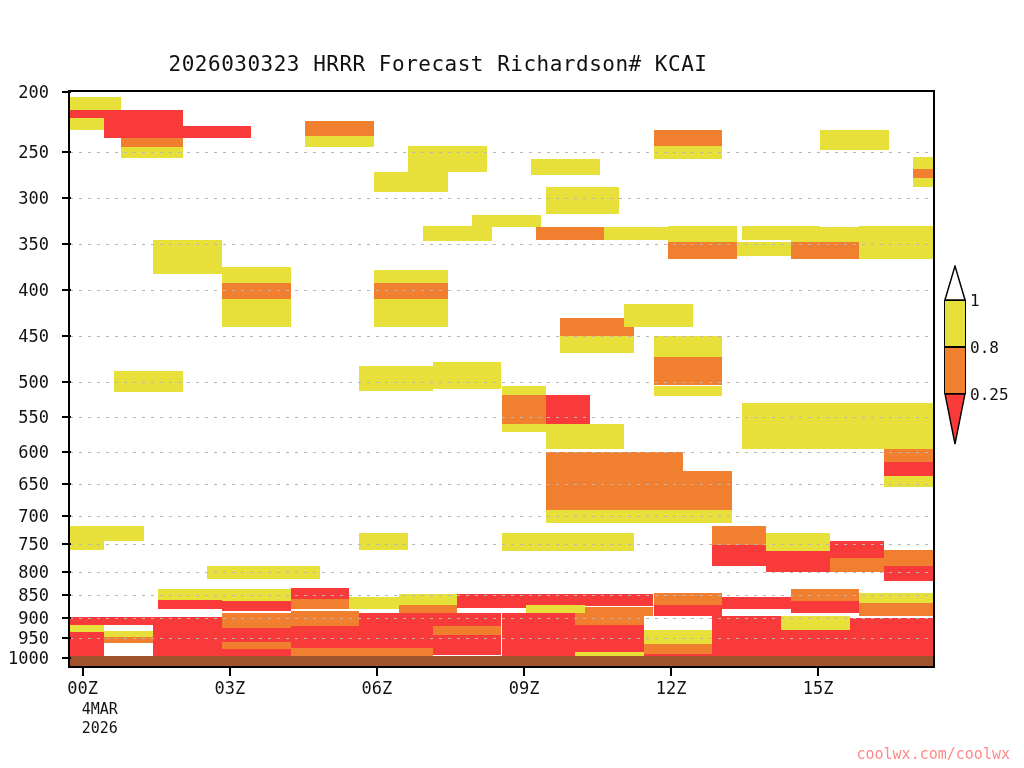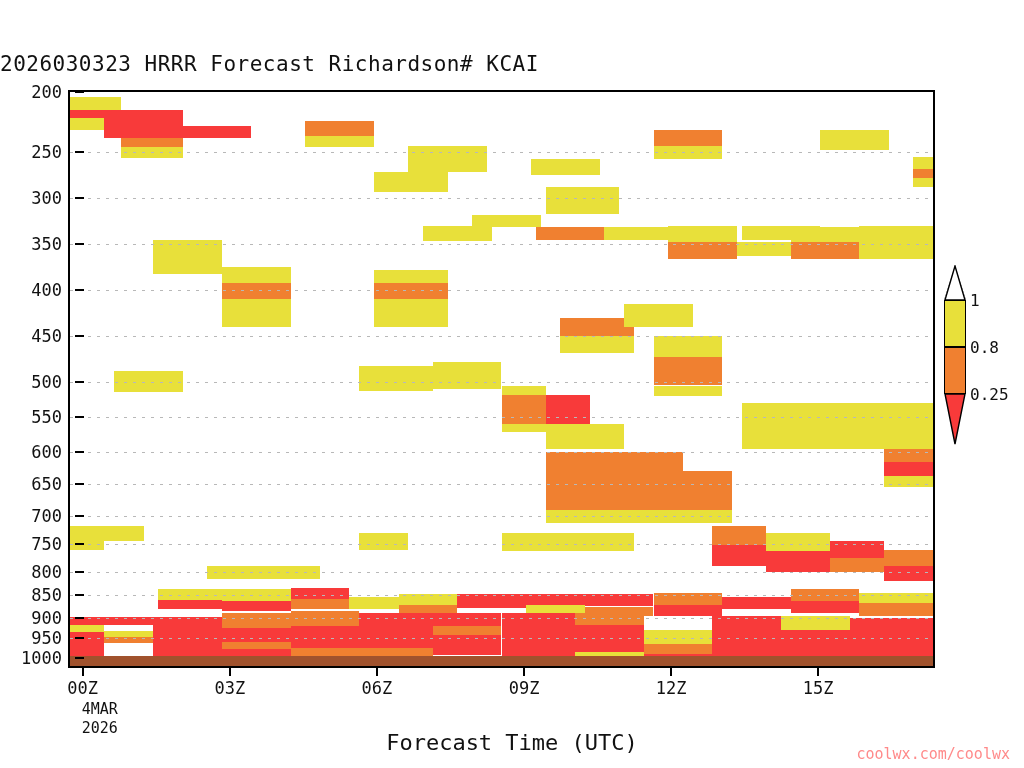--- a/index.html
+++ b/index.html
@@ -1,39 +1,39 @@
 <!DOCTYPE html>
 <html><head>
 <meta charset="utf-8">
 <style>
   html,body{margin:0;padding:0;background:#ffffff;}
   body{width:1024px;height:768px;overflow:hidden;
        font-family:"DejaVu Sans Mono","Liberation Mono",monospace;color:#1a1a1a;}
   #root{position:relative;width:1024px;height:768px;}
 
-  .title{position:absolute;left:0;top:52px;width:844px;text-align:left;
-         font-size:21px;letter-spacing:0.5px;color:#111;white-space:nowrap;}
+  .title{position:absolute;left:0;top:52px;width:844px;text-align:center;
+         font-size:21px;letter-spacing:0.5px;color:#111;white-space:nowrap;padding-left:16px;}
 
   
   .plot{position:absolute;left:68px;top:90px;width:867px;height:578px;
         border:2px solid #000;background:#fff;box-sizing:border-box;overflow:hidden;}
   .cells{position:absolute;inset:0;}
   .cell{position:absolute;}
   .gridline{position:absolute;left:0;width:100%;height:1px;
     background-image:linear-gradient(to right,#b8b8b8 0 3px,transparent 3px 9px);
     background-size:9px 1px;}
   .ground{position:absolute;left:0;right:0;bottom:0;height:10px;background:#a0522d;}
   .surfline{position:absolute;left:0;right:0;height:2px;
     background-image:linear-gradient(to right,#ffffff 0 4px,transparent 4px 8px);
     background-size:8px 2px;}
 
   .ytick-lbl{position:absolute;right:0;width:56px;text-align:right;
              font-size:17px;color:#111;transform:translateY(-50%);}
   .ytick-mark{position:absolute;left:0;width:9px;height:2px;background:#000;}
-  .yaxis{position:absolute;left:16px;top:90px;width:60px;height:578px;text-decoration:underline;}
+  .yaxis{position:absolute;left:3px;top:90px;width:60px;height:578px;text-decoration:underline;}
 
   .xaxis{position:absolute;left:68px;top:668px;width:867px;height:100px;}
   .xtick-mark{position:absolute;top:0;width:2px;height:8px;background:#000;}
   .xtick-lbl{position:absolute;top:10px;font-size:17px;color:#111;
              transform:translateX(-50%);white-space:nowrap;}
   .datelbl{position:absolute;font-size:15px;color:#111;white-space:nowrap;line-height:19px;margin-left:21px;}
 
   .xtitle{position:absolute;left:0;top:730px;width:1024px;text-align:center;
           font-size:22px;color:#111;}
   .watermark{position:absolute;right:14px;top:745px;font-size:15px;color:#ff8a8a;}
@@ -256,21 +256,20 @@
       <div class="xtick-mark" style="left: 307.915px;"></div>
       <div class="xtick-lbl" style="left: 308.915px;">06Z</div>
       <div class="xtick-mark" style="left: 455.017px;"></div>
       <div class="xtick-lbl" style="left: 456.017px;">09Z</div>
       <div class="xtick-mark" style="left: 602.119px;"></div>
       <div class="xtick-lbl" style="left: 603.119px;">12Z</div>
       <div class="xtick-mark" style="left: 749.222px;"></div>
       <div class="xtick-lbl" style="left: 750.222px;">15Z</div>
     </div>
 
-  <div class="xtitle">Forecast Time (UTC)</div>
   <div class="watermark">coolwx.com/coolwx</div>
 
   <div class="cbar" id="cbar">
       <div class="cbarrow" style="top: -34px; border-bottom: 34px solid rgb(255, 255, 255); filter: drop-shadow(rgb(0, 0, 0) 0px 0px 0px);"></div>
       <div style="position: absolute; left: 0px; top: -35px; width: 22px; height: 36px;"><svg width="22" height="36">
           <polygon points="11,1 21,35 1,35" fill="#ffffff" stroke="#000" stroke-width="1.4"></polygon>
         </svg></div>
       <div class="cbseg" style="top: 0px; height: 47px; background: rgb(232, 224, 58);"></div>
       <div class="cbseg" style="top: 47px; height: 47px; background: rgb(240, 128, 48);"></div>
       <div style="position: absolute; left: 0px; top: 93px; width: 22px; height: 52px;"><svg width="22" height="52">

